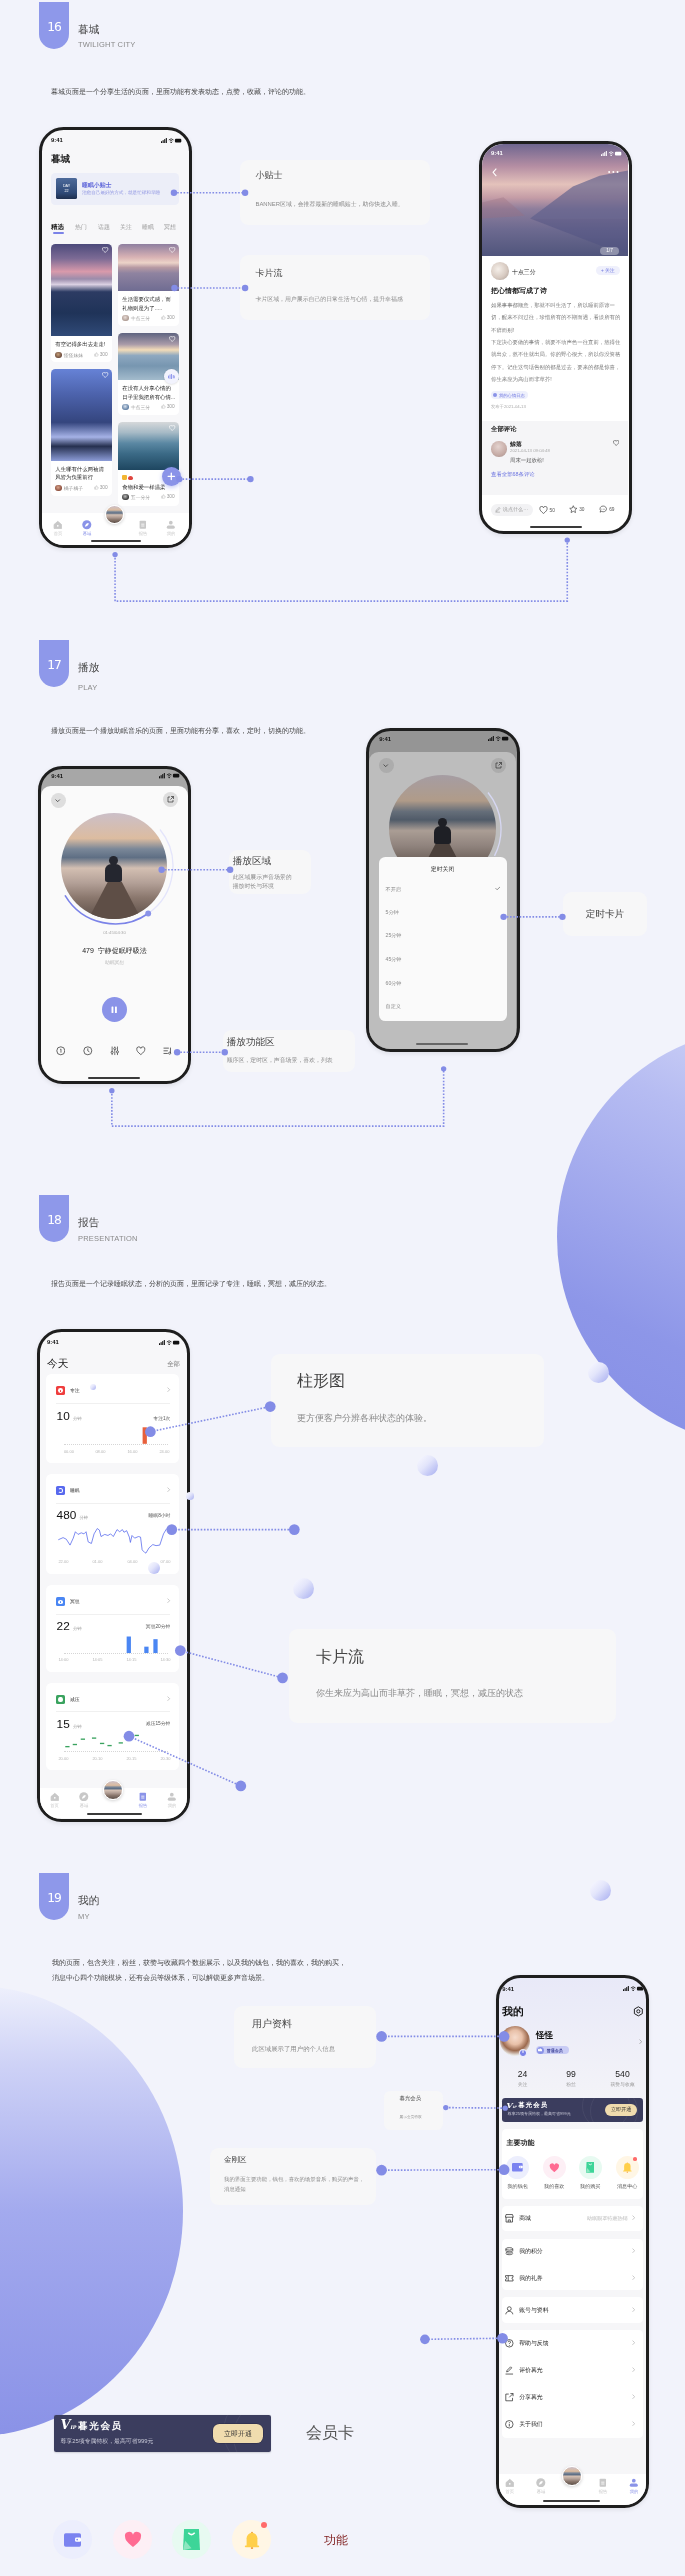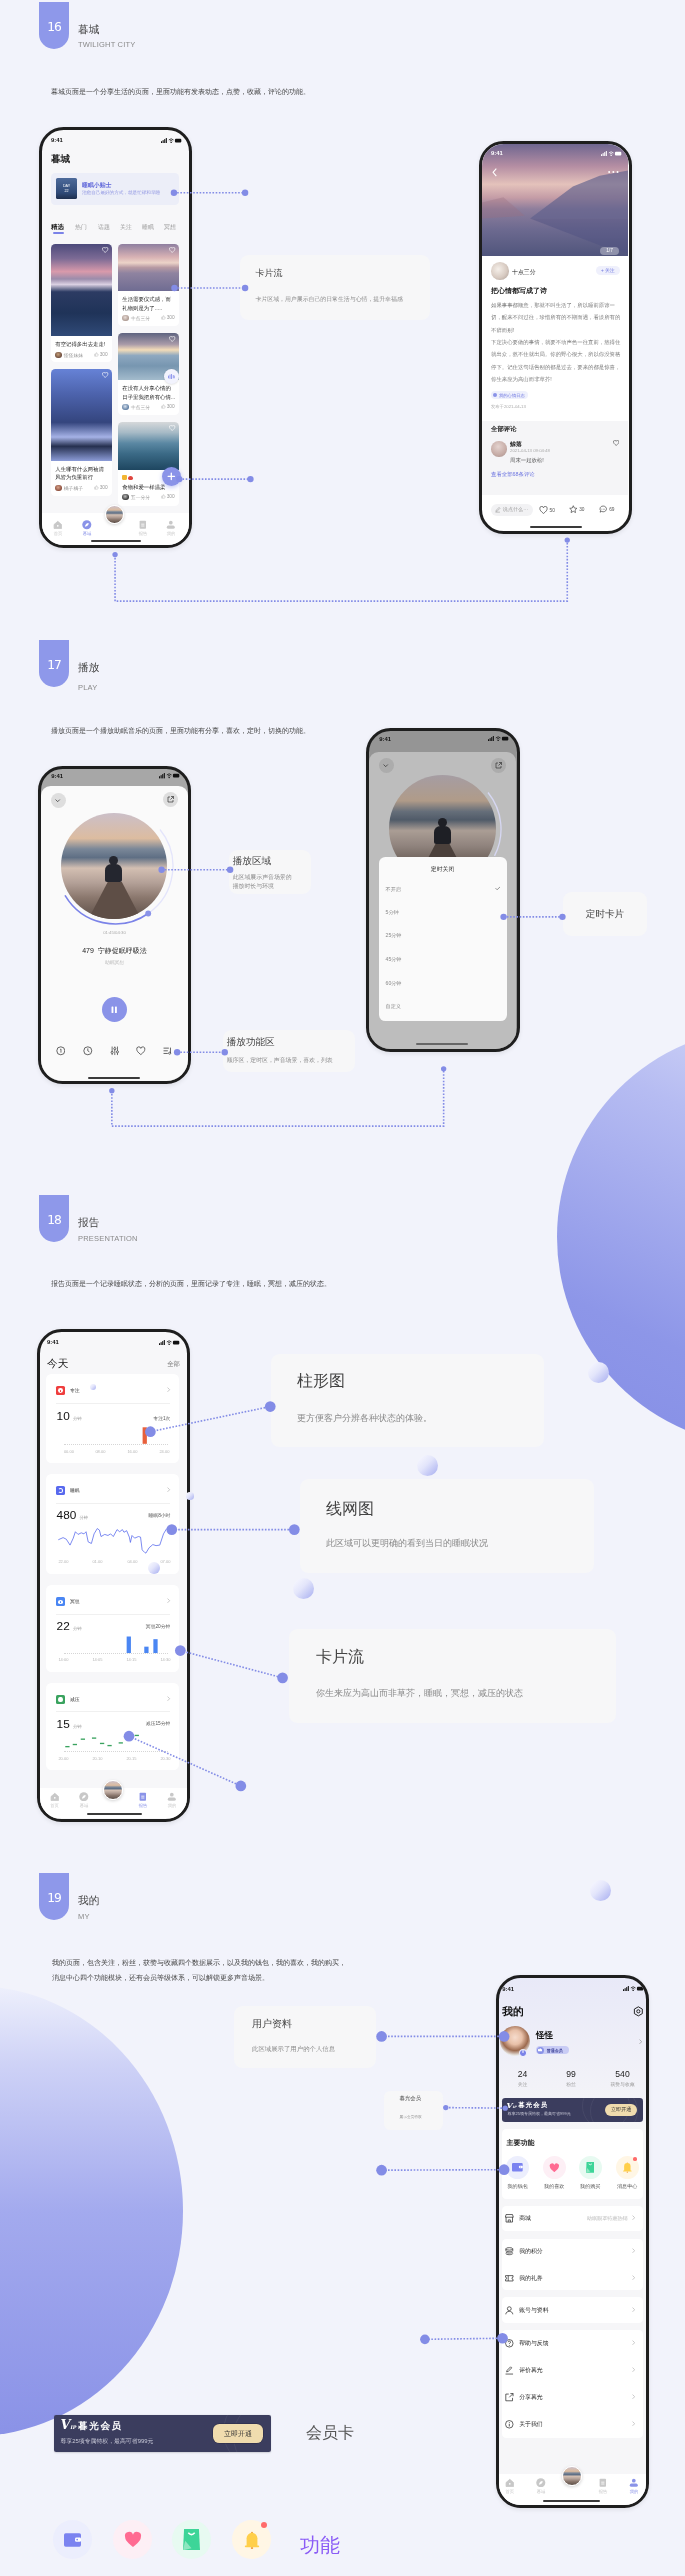--- a/index.html
+++ b/index.html
@@ -259,20 +259,24 @@
             <circle cx="9" cy="5" r="3.5" fill="currentColor"></circle>
             <rect x="1.5" y="10.5" width="15" height="6" rx="3" fill="currentColor"></rect>
           </svg>
           <span class="lbl">我的</span>
         </div>
     </div>
     <div class="tab-av img-pier" style="left:63px;top:375px;width:19px;height:19px"></div>
     <div class="home-ind" style="left:49px;top:410px;width:50px"></div>
   </div>
 
+  <div class="note" style="left:240px;top:160px;width:190px;height:65px">
+    <div class="t" style="left:15.5px;top:11.2px;font-size:9px">小贴士</div>
+    <div class="d nw" style="left:15.5px;top:40px;font-size:5.9px">BANNER区域，会推荐最新的睡眠贴士，助你快速入睡。</div>
+  </div>
   <div class="note" style="left:240px;top:255px;width:190px;height:65px">
     <div class="t" style="left:15.5px;top:14px;font-size:9px">卡片流</div>
     <div class="d nw" style="left:15.5px;top:40px;font-size:5.9px">卡片区域，用户展示自己的日常生活与心情，提升幸福感</div>
   </div>
 
   <div class="phone" style="left:479px;top:141px;width:153px;height:393px;background:#fff">
     <div class="a img-hero" style="left:0;top:0;width:146px;height:112px">
       <svg class="a" style="left:0;top:21.4px" width="146" height="91" viewBox="0 0 273 170">
           <path d="M90 100 L170 40 L220 20 L273 10 L273 100 Z" fill="#5d5f8c" opacity=".65"></path>
           <path d="M90 100 L273 100 L273 165 L220 150 Z" fill="#4d5080" opacity=".45"></path>
@@ -645,24 +649,20 @@
         </div>
     </div>
     <div class="tab-av img-pier" style="left:63px;top:448px;width:20.3px;height:20.3px"></div>
     <div class="home-ind" style="left:47px;top:481px;width:55px"></div>
   </div>
 
   <div class="note" style="left:271px;top:1354px;width:273px;height:93px">
     <div class="t" style="left:26px;top:18px;font-size:16px">柱形图</div>
     <div class="d nw" style="left:26px;top:58px;font-size:9px">更方便客户分辨各种状态的体验。</div>
   </div>
-  <div class="note" style="left:300px;top:1479px;width:294px;height:94px">
-    <div class="t" style="left:26px;top:21.4px;font-size:16px">线网图</div>
-    <div class="d nw" style="left:26px;top:58px;font-size:9px">此区域可以更明确的看到当日的睡眠状况</div>
-  </div>
   <div class="note" style="left:289px;top:1629px;width:327px;height:94px">
     <div class="t" style="left:27px;top:19px;font-size:16px">卡片流</div>
     <div class="d nw" style="left:27px;top:58px;font-size:9px">你生来应为高山而非草芥，睡眠，冥想，减压的状态</div>
   </div>
 
   <div class="ball" style="left:588px;top:1362px;width:21.4px;height:21.4px"></div>
   <div class="ball" style="left:417px;top:1455px;width:21.4px;height:21.4px"></div>
   <div class="ball" style="left:293px;top:1578px;width:21.4px;height:21.4px"></div>
   <div class="ball" style="left:590px;top:1880px;width:21.4px;height:21.4px"></div>
   <div class="ball" style="left:90px;top:1384px;width:6.4px;height:6.4px"></div>
@@ -675,20 +675,24 @@
   <div class="sdesc" style="left:52px;top:1959px">我的页面，包含关注，粉丝，获赞与收藏四个数据展示，以及我的钱包，我的喜欢，我的购买，</div>
   <div class="sdesc" style="left:52px;top:1974px">消息中心四个功能模块，还有会员等级体系，可以解锁更多声音场景。</div>
 
   <div class="note" style="left:234px;top:2006px;width:142px;height:62px">
     <div class="t" style="left:18px;top:12.3px;font-size:10px">用户资料</div>
     <div class="d nw" style="left:18px;top:38px;font-size:6.4px">此区域展示了用户的个人信息</div>
   </div>
   <div class="note" style="left:384px;top:2091px;width:59px;height:39px;border-radius:6.4px">
     <div class="t" style="left:15.5px;top:5.4px;font-size:5.4px">暮光会员</div>
     <div class="d nw" style="left:15.5px;top:23.6px;font-size:3.7px">展示会员特权</div>
+  </div>
+  <div class="note" style="left:210px;top:2148px;width:166px;height:57px">
+    <div class="t" style="left:14px;top:8px;font-size:7.5px">金刚区</div>
+    <div class="d" style="left:14px;top:27px;width:141px;font-size:5.4px;line-height:9.6px">我的界面主要功能，钱包，喜欢的场景音乐，购买的声音，消息通知</div>
   </div>
 
   <div class="phone" style="left:496px;top:1975px;width:153px;height:533px;background:linear-gradient(180deg,#e8e9f8 0%,#f2f2f8 107px,#f6f6f8 155px,#f6f6f8 100%)">
     <div class="time" style="left:3.2px;top:7.5px">9:41</div>
     <svg class="sicons" style="right:2.1px;top:8px" viewBox="0 0 40 10">
         <g fill="currentColor">
           <rect x="0" y="6" width="2" height="4"></rect>
           <rect x="3" y="4" width="2" height="6"></rect>
           <rect x="6" y="2" width="2" height="8"></rect>
           <rect x="9" y="0" width="2" height="10"></rect>
@@ -937,21 +941,21 @@
     </div>
   <div class="a" style="left:232px;top:2520px;width:39px;height:39px;border-radius:50%;background:#fff6e5;display:flex;align-items:center;justify-content:center">
       <svg width="18" height="18" viewBox="0 0 20 20">
         <circle cx="10" cy="2" r="1.2" fill="#f0a64a"></circle>
         <path d="M4 17V8a6 6 0 0 1 12 0v9z" fill="#ffcf4a"></path>
         <rect x="2" y="16" width="16" height="2" rx="1" fill="#ffcf4a"></rect>
         <circle cx="10" cy="19" r="1.3" fill="#f0a64a"></circle>
       </svg>
     </div>
   <div class="a" style="left:261px;top:2522px;width:6.4px;height:6.4px;border-radius:50%;background:#ff6b6b"></div>
-  <div class="a nw" style="left:300px;top:2532px;font-size:20px;color:#8b5cf6">功能</div>
+  <div class="a nw" style="left:324px;top:2532px;font-size:12px;color:#7f1d1d">功能</div>
 
   <svg class="connectors" width="685" height="2576" viewBox="0 0 1280 4811">
     <g stroke="#838ce6" stroke-width="3" stroke-dasharray="3 3" fill="none">
       <line x1="325" y1="359" x2="458" y2="359"></line>
       <line x1="326" y1="537" x2="458" y2="537"></line>
       <line x1="335" y1="894" x2="468" y2="894"></line>
       <polyline points="215,1035 215,1122 1060,1122 1060,1008"></polyline>
       <line x1="302" y1="1624" x2="430" y2="1624"></line>
       <line x1="331" y1="1965" x2="420" y2="1965"></line>
       <line x1="941" y1="1712" x2="1051" y2="1712"></line>

